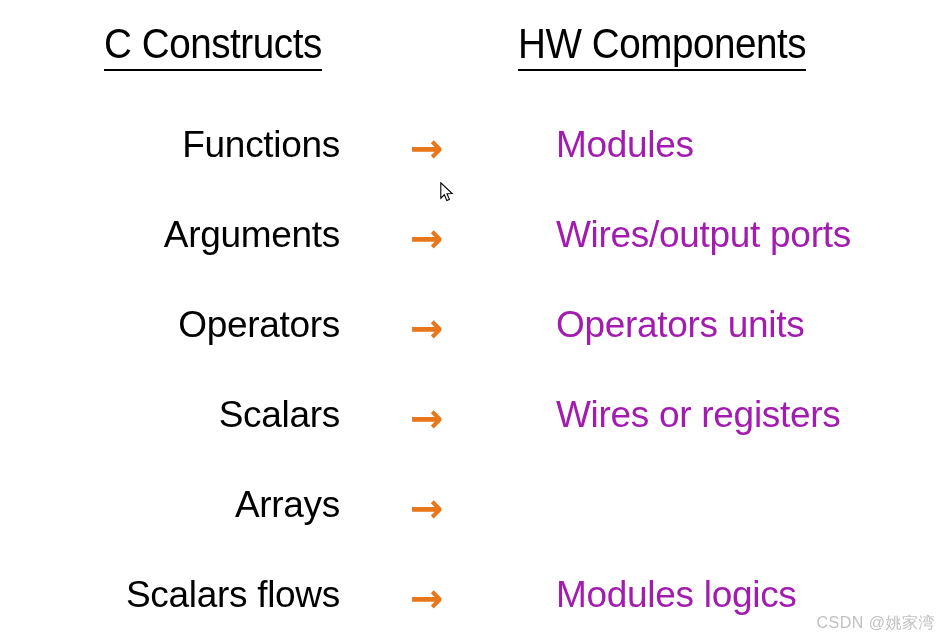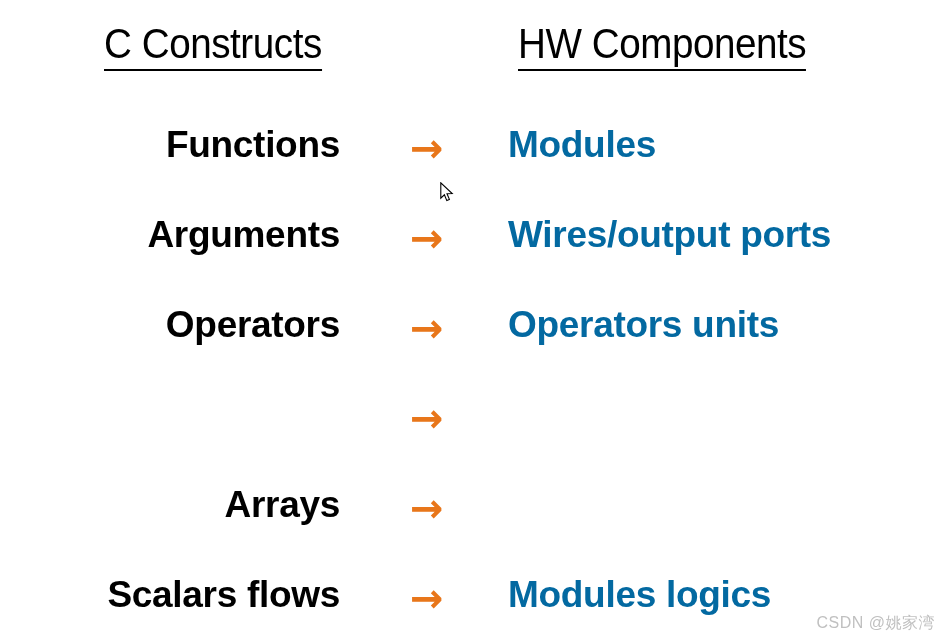--- a/index.html
+++ b/index.html
@@ -60,21 +60,21 @@
     width: 947px;
   }
   .row {
     position: relative;
     height: 90px;
   }
   .cell {
     position: absolute;
     white-space: nowrap;
     line-height: 90px;
-    font-weight: bold;
+    font-weight: normal;
   }
   .c-construct {
     right: 607px;            
     text-align: right;
     color: #000000;
     font-size: 37px;
     letter-spacing: -0.3px;
   }
   .arrow-cell {
     left: 410px;
@@ -88,23 +88,23 @@
   .arrow-glyph {
     display: inline-block;
     font-family: "DejaVu Sans", sans-serif;
     font-size: 40px;
     font-weight: bold;
     color: #E8761A;
     line-height: 1;
     vertical-align: middle;
   }
   .hw-component {
-    left: 508px;
+    left: 556px;
     text-align: right;
-    color: #0369a1;
+    color: #a21caf;
     font-size: 37px;
     letter-spacing: -0.3px;
   }
 
   
   .watermark {
     position: absolute;
     right: 12px;
     bottom: 6px;
     font-size: 16px;
@@ -148,21 +148,23 @@
       <div class="cell hw-component">Wires/output ports</div>
     </div>
 
     <div class="row">
       <div class="cell c-construct">Operators</div>
       <div class="cell arrow-cell"><span class="arrow-glyph">→</span></div>
       <div class="cell hw-component">Operators units</div>
     </div>
 
     <div class="row">
+      <div class="cell c-construct">Scalars</div>
       <div class="cell arrow-cell"><span class="arrow-glyph">→</span></div>
+      <div class="cell hw-component">Wires or registers</div>
     </div>
 
     <div class="row">
       <div class="cell c-construct">Arrays</div>
       <div class="cell arrow-cell"><span class="arrow-glyph">→</span></div>
     </div>
 
     <div class="row">
       <div class="cell c-construct">Scalars flows</div>
       <div class="cell arrow-cell"><span class="arrow-glyph">→</span></div>

